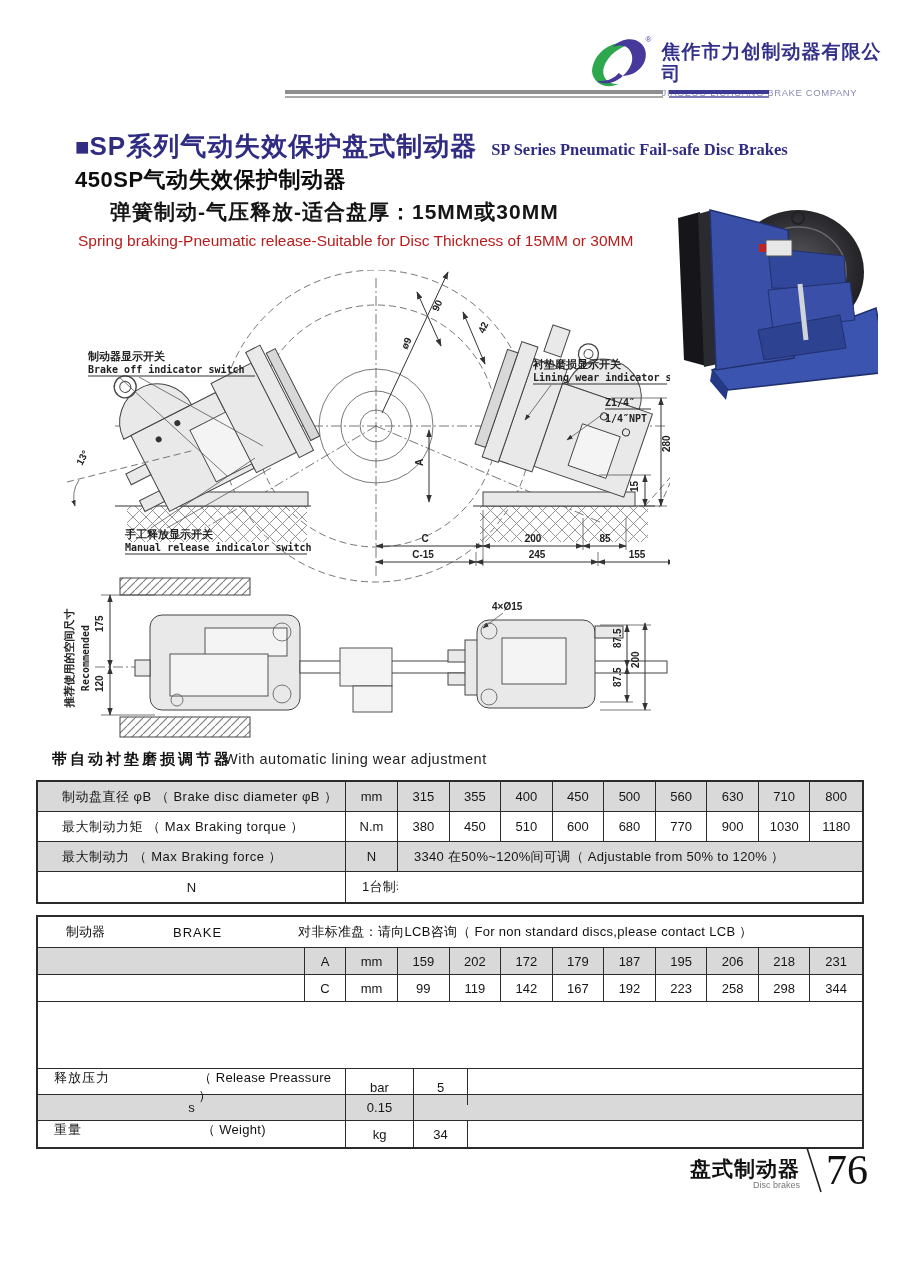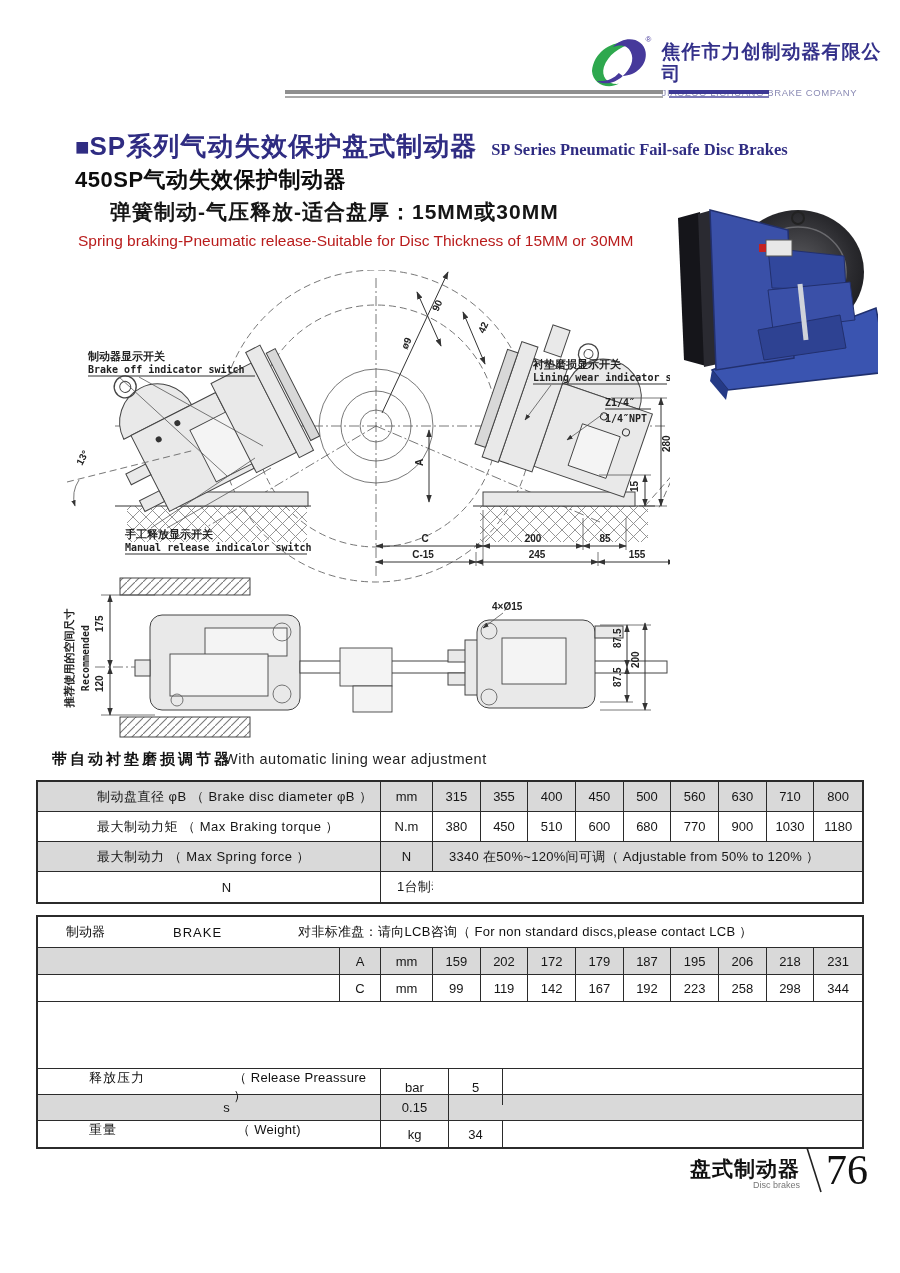--- a/index.html
+++ b/index.html
@@ -36,21 +36,21 @@
   .dsh{stroke:#666;stroke-width:0.9;fill:none;stroke-dasharray:7 4;}
   .body-f{fill:#e9e9e9;stroke:#444;stroke-width:1;}
   .body-f2{fill:#f4f4f4;stroke:#444;stroke-width:0.9;}
   
   .lining-note-cn{position:absolute;left:52px;top:750px;font-size:15px;font-weight:bold;letter-spacing:3px;color:#111;}
   .lining-note-en{position:absolute;left:224px;top:751px;font-size:14.5px;color:#222;letter-spacing:0.5px;}
   
   .tbl{position:absolute;left:36px;width:828px;border:2px solid #2b2b2b;box-sizing:border-box;background:#fff;}
   .spec{top:780px;}
   .dimt{top:915px;}
-  .trow{display:grid;border-bottom:1px solid #2b2b2b;box-sizing:border-box;padding-left:35px;}
+  .trow{display:grid;border-bottom:1px solid #2b2b2b;box-sizing:border-box;}
   .trow:last-child{border-bottom:none;}
   .shade{background:#d9d9d9;}
   .c{border-right:1px solid #2b2b2b;box-sizing:border-box;display:flex;align-items:center;justify-content:center;
      font-size:13px;color:#161616;overflow:hidden;white-space:nowrap;}
   .c:last-child{border-right:none;}
   .c.label{justify-content:flex-start;padding-left:24px;font-size:13px;letter-spacing:0.5px;}
   .spec .trow{grid-template-columns:308px 52px repeat(9,1fr);height:30px;}
   .spec .trow.spanrow{grid-template-columns:308px 52px 1fr;}
   .c.span{justify-content:flex-start;padding-left:16px;letter-spacing:0.3px;}
   .t2head{display:flex;align-items:center;height:30px;border-bottom:1px solid #2b2b2b;font-size:13px;}
@@ -328,21 +328,21 @@
         <div class="c">450</div>
         <div class="c">510</div>
         <div class="c">600</div>
         <div class="c">680</div>
         <div class="c">770</div>
         <div class="c">900</div>
         <div class="c">1030</div>
         <div class="c">1180</div>
       </div>
     <div class="trow spanrow shade">
-      <div class="c label">最大制动力      （ Max Spring force ）</div>
+      <div class="c label">最大制动力      （ Max Braking force ）</div>
       <div class="c">N</div>
       <div class="c span">3340   在50%~120%间可调（ Adjustable from 50% to 120% ）</div>
     </div>
     <div class="trow spanrow">
       <div class="c">N</div>
       <div class="c span">1台制动器：4000N；2台制动器：1800N（1Brake：4000N；2Brakes：1800N）</div>
     </div>
   </div>
 
   <div class="tbl dimt">

